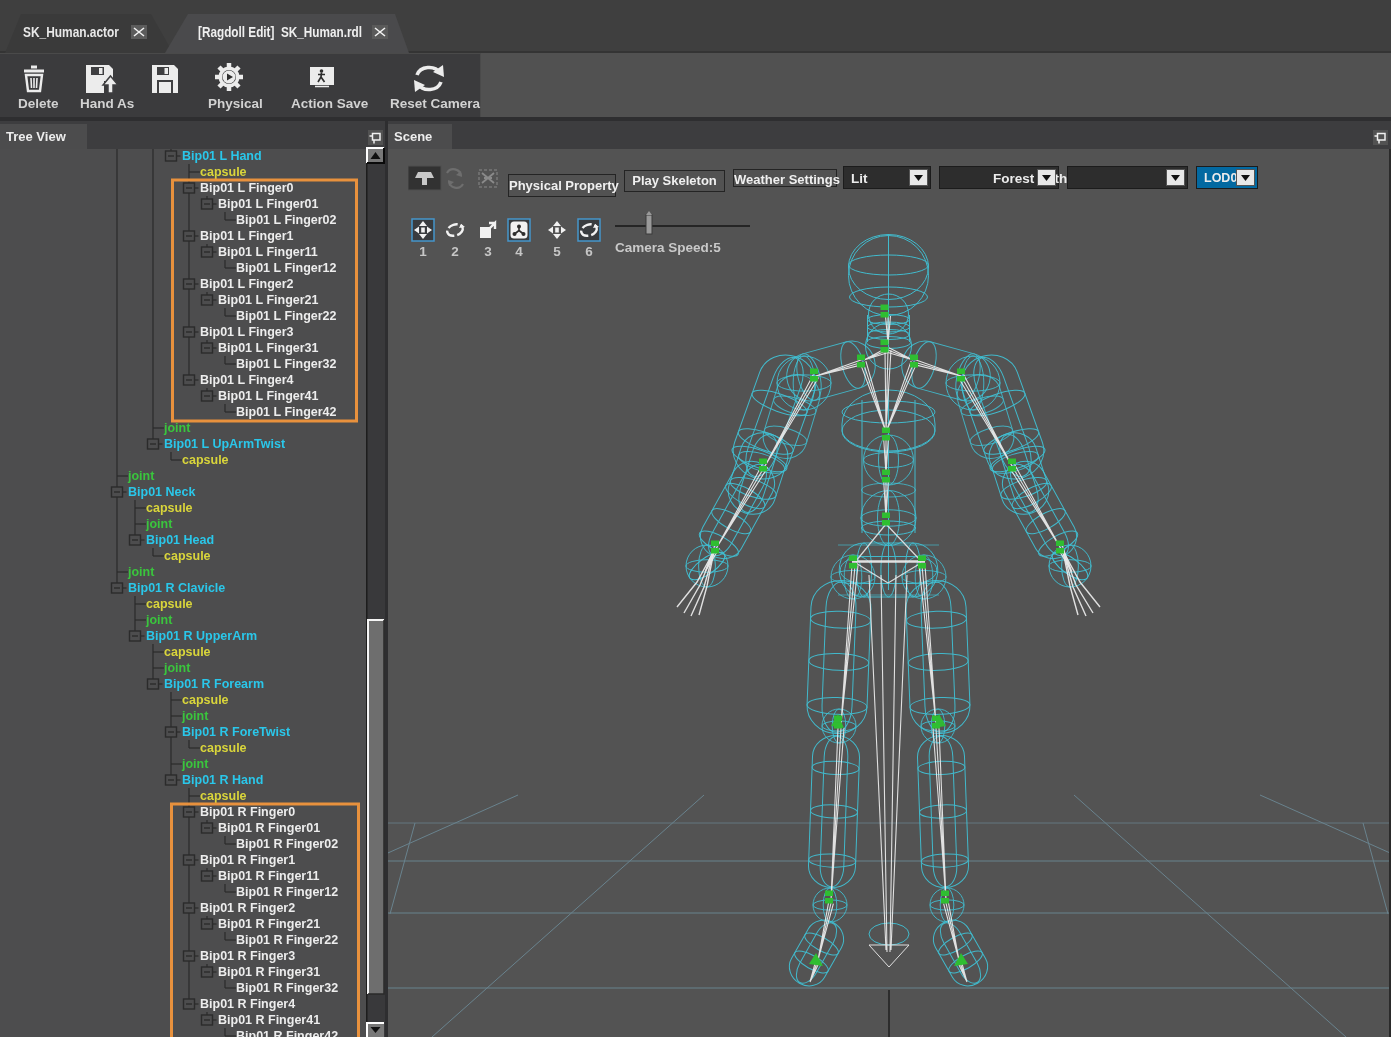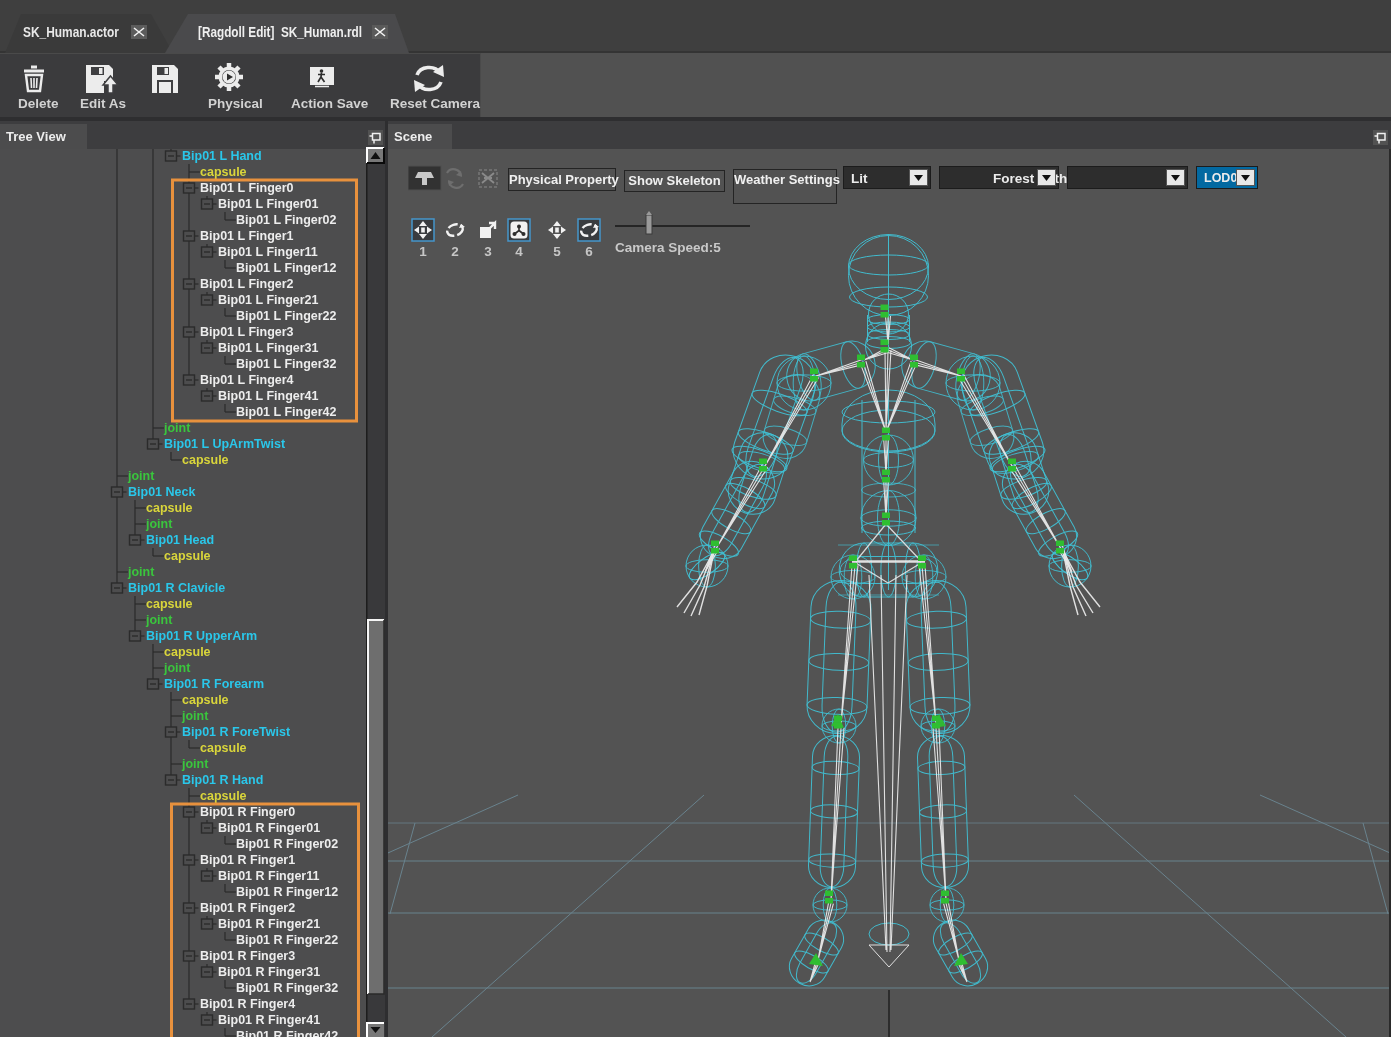--- a/index.html
+++ b/index.html
@@ -669,21 +669,21 @@
   <path d="M417,22 A 12.5 10.5 0 0 1 440,20"></path>
   <path d="M441,29 A 12.5 10.5 0 0 1 418,31"></path>
  </g>
  <g fill="#ececec">
   <path d="M443,12 L444,24 L433,19 Z"></path>
   <path d="M415,39 L414,27 L425,32 Z"></path>
  </g>
 </svg>
 <div class="abs" style="top:96px;left:0;width:520px;height:18px;color:#d2d2d2;font-weight:bold;font-size:13.5px;">
  <span class="abs" style="left:18px;text-align:center;">Delete</span>
- <span class="abs" style="left:80px;">Edit As</span>
+ <span class="abs" style="left:80px;">Hand As</span>
  <span class="abs" style="left:151px;margin-top:38px;">Save</span>
  <span class="abs" style="left:208px;">Physical</span>
  <span class="abs" style="left:291px;">Action Save</span>
  <span class="abs" style="left:390px;text-align:center;">Reset Camera</span>
 </div>
 
 <svg class="abs" style="left:0;top:0px" width="1391" height="149">
  <rect x="0" y="121" width="1391" height="28" fill="#3d3d3f"></rect>
  <rect x="0" y="124" width="87" height="25" fill="#4c4c4d"></rect>
  <rect x="388" y="124" width="64" height="25" fill="#4c4c4d"></rect>
@@ -729,23 +729,23 @@
  <g stroke="#6e6e6e" stroke-width="2.2" fill="none">
   <path d="M39,9 A7.5,7.5 0 0 1 53,12"></path>
       <path d="M55,20 A7.5,7.5 0 0 1 41,17"></path>
  </g>
  <path d="M53,7 L54,13 L48,11 Z M41,22 L40,16 L46,18 Z" fill="#6e6e6e"></path>
  <g stroke="#8a8a8a" stroke-width="1" fill="none">
   <rect x="71" y="6" width="18" height="17" stroke-dasharray="3,2"></rect>
   <path d="M74,19 L86,9 M74,9 L86,19 M76,14 L84,14" stroke-width="1.8"></path>
  </g>
 </svg>
-<div class="abs" style="left:508px;top:168px;width:108px;height:23px;background:#525252;border:1px solid #242424;color:#f0f0f0;font-weight:bold;font-size:13px;text-align:center;line-height:21px;white-space:nowrap;">Physical Property</div>
-<div class="abs" style="left:624px;top:170px;width:101px;height:22px;background:#525252;border:1px solid #242424;color:#f0f0f0;font-weight:bold;font-size:13px;text-align:center;line-height:20px;white-space:nowrap;">Show Skeleton</div>
-<div class="abs" style="left:733px;top:169px;width:104px;height:35px;background:#525252;border:1px solid #242424;color:#f0f0f0;font-weight:bold;font-size:13px;text-align:center;line-height:19px;white-space:nowrap;">Weather Settings</div>
+<div class="abs" style="left:508px;top:174px;width:108px;height:23px;background:#525252;border:1px solid #242424;color:#f0f0f0;font-weight:bold;font-size:13px;text-align:center;line-height:21px;white-space:nowrap;">Physical Property</div>
+<div class="abs" style="left:624px;top:170px;width:101px;height:22px;background:#525252;border:1px solid #242424;color:#f0f0f0;font-weight:bold;font-size:13px;text-align:center;line-height:20px;white-space:nowrap;">Play Skeleton</div>
+<div class="abs" style="left:733px;top:169px;width:104px;height:18px;background:#525252;border:1px solid #242424;color:#f0f0f0;font-weight:bold;font-size:13px;text-align:center;line-height:19px;white-space:nowrap;">Weather Settings</div>
 <div class="abs" style="left:843px;top:166px;width:88px;height:23px;background:#2d2d2d;border:1px solid #1c1c1c;">
  <span style="position:absolute;left:7px;top:3.5px;color:#ececec;font-weight:bold;font-size:13.5px;white-space:nowrap;text-align:right;">Lit</span>
  <div class="abs" style="right:2px;top:2px;width:19px;height:17px;background:#e8e8e8;border:1px solid #555;">
   <svg width="17" height="15">
         <path d="M4,5 L13,5 L8.5,11 Z" fill="#111"></path>
       </svg>
  </div>
 </div>
 <div class="abs" style="left:939px;top:166px;width:120px;height:23px;background:#2d2d2d;border:1px solid #1c1c1c;">
  <span style="position:absolute;left:7px;top:3.5px;color:#ececec;font-weight:bold;font-size:13.5px;white-space:nowrap;padding-left:46px;">Forest Path</span>

